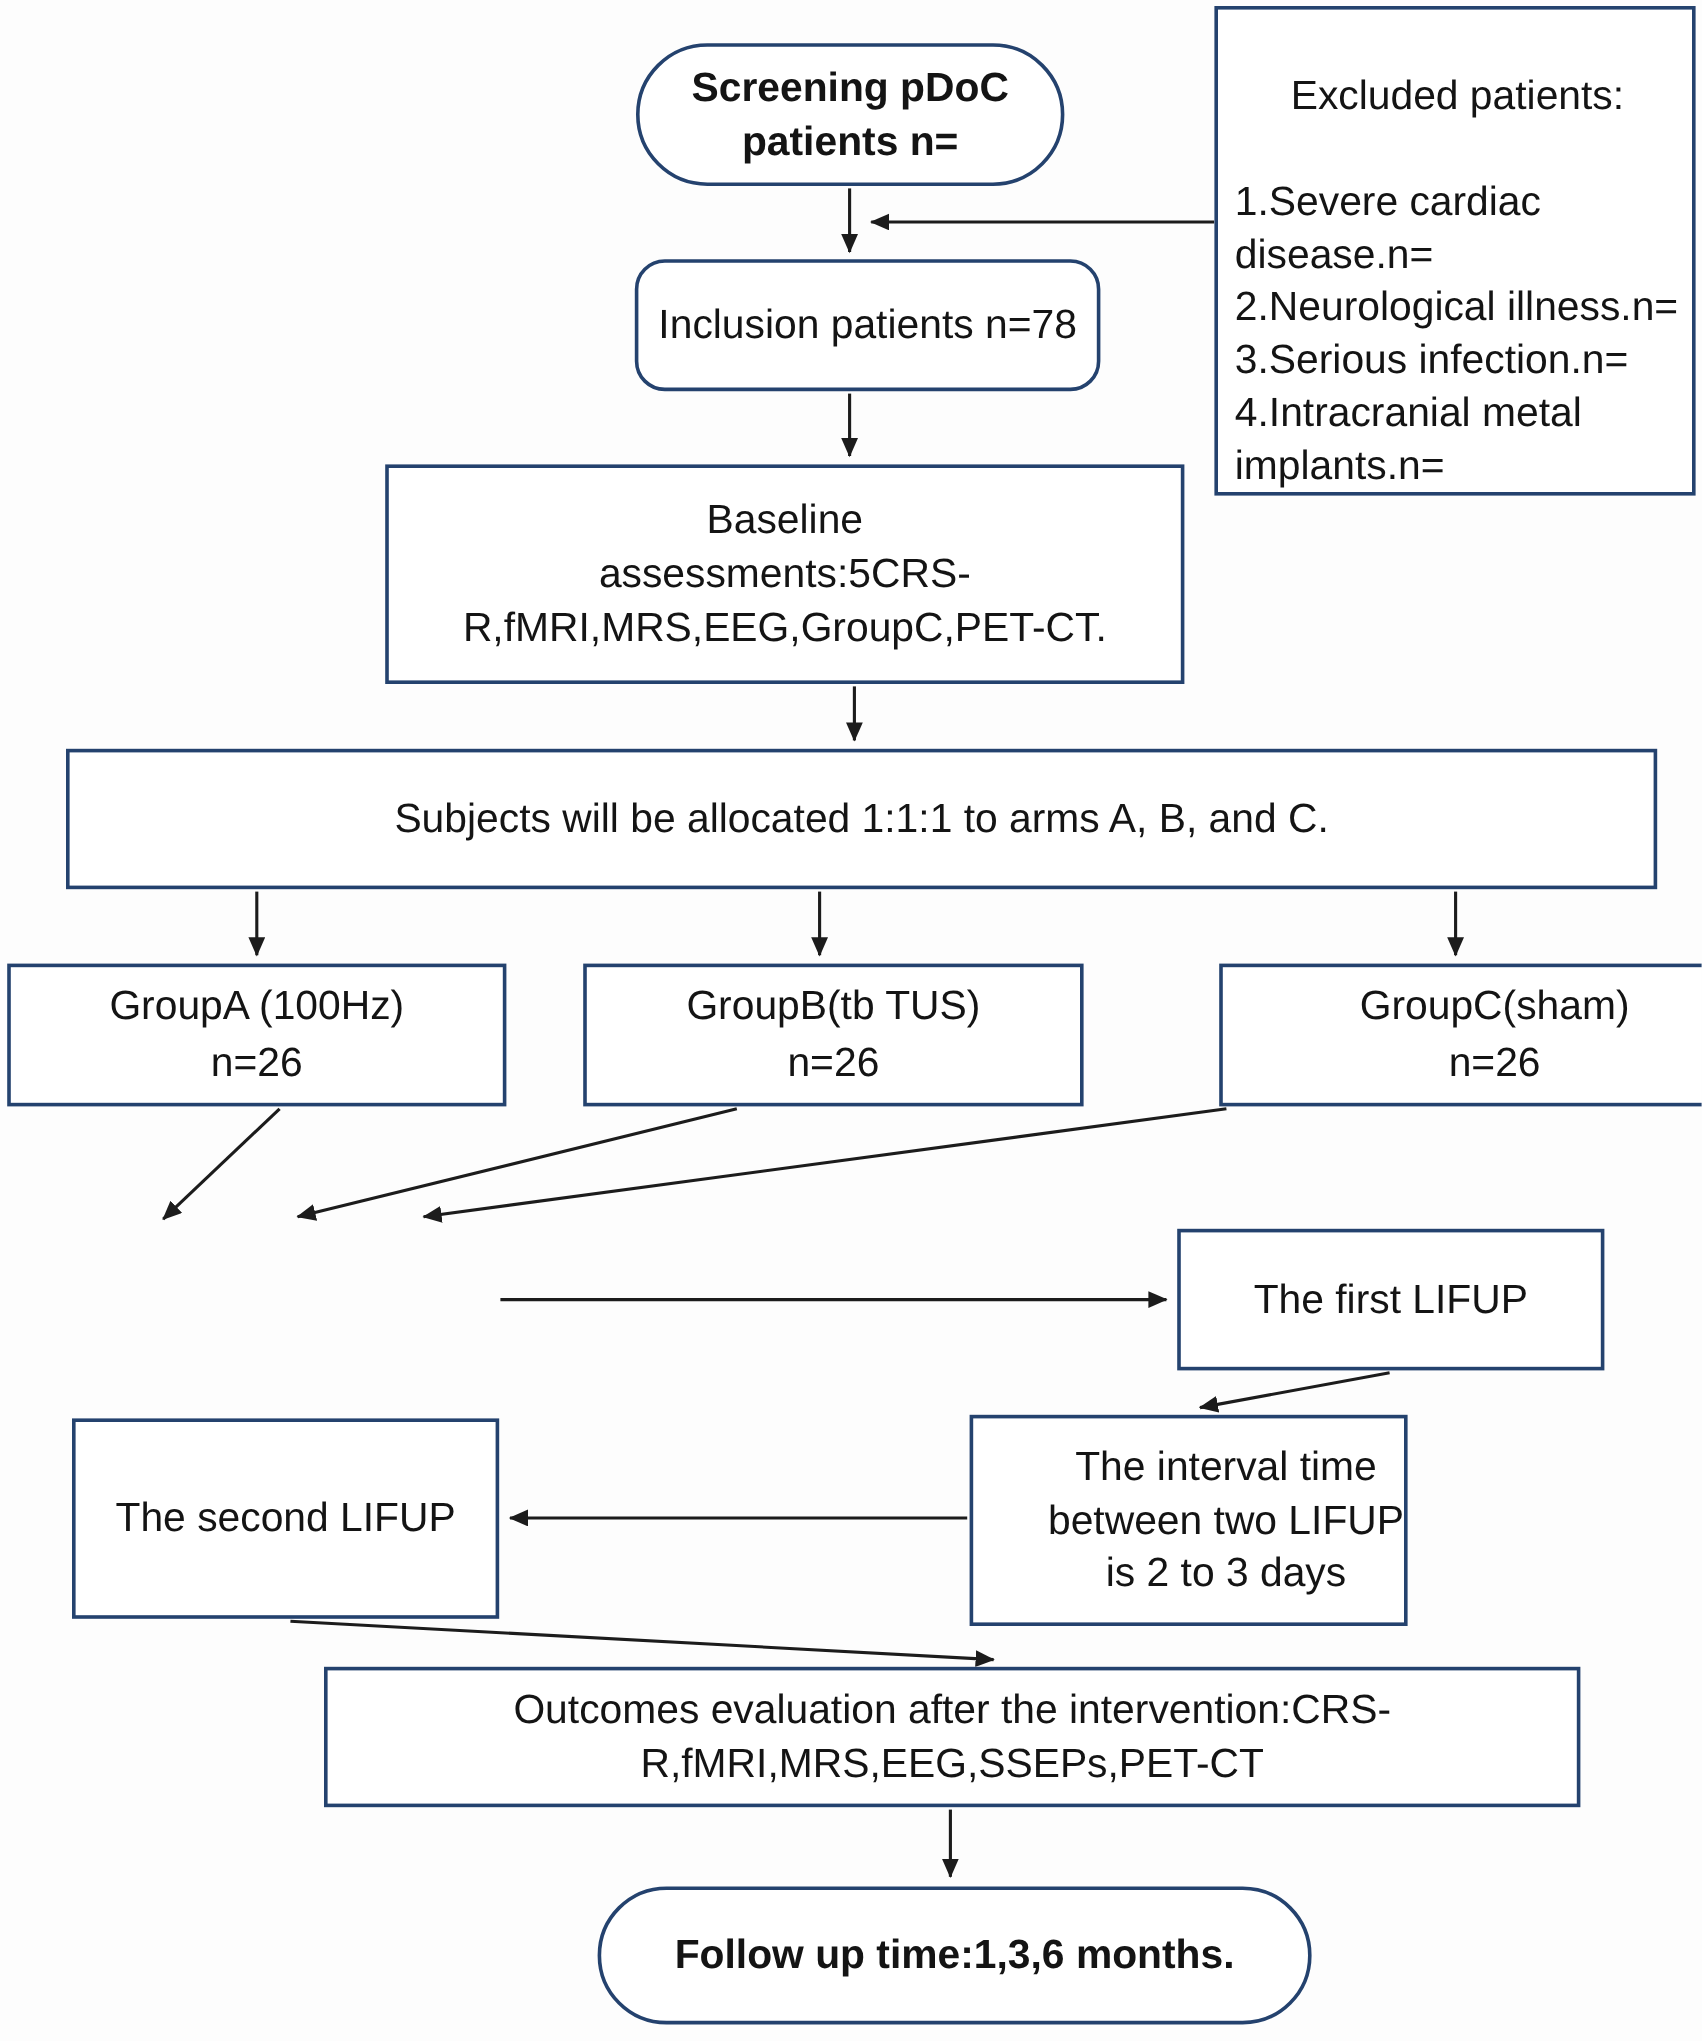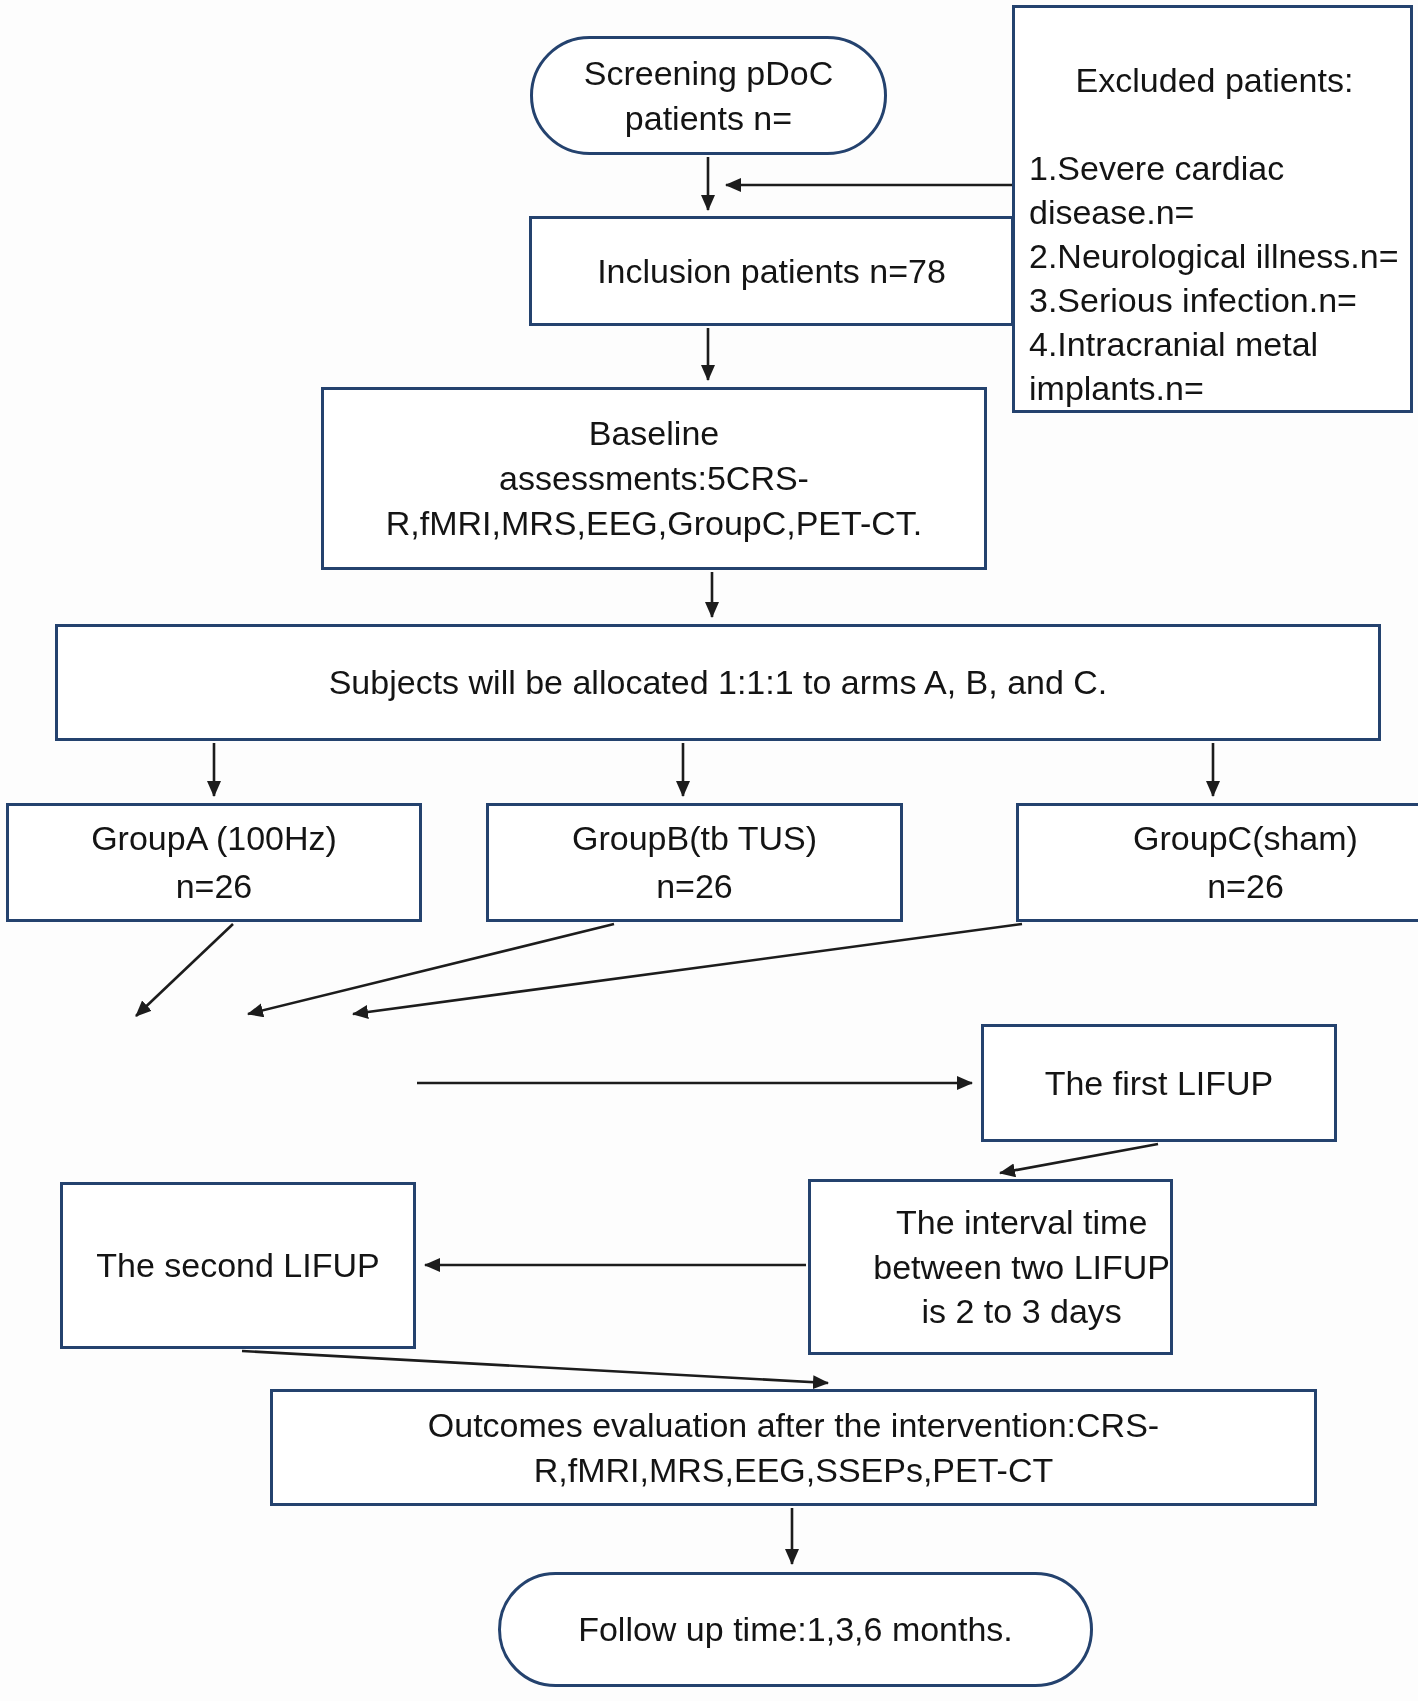--- a/index.html
+++ b/index.html
@@ -34,30 +34,30 @@
     background:#fff;
     display:flex;
     align-items:center;
     justify-content:center;
     text-align:center;
     font-size:34px;
     line-height:1.32;
     white-space:pre-line;
     z-index:2;
   }
-  .pill{border-radius:60px;}
+  .pill{border-radius:60px;font-weight:bold;}
   .node-screening{left:530px;top:36px;width:357px;height:119px;}
   .node-excluded{
     left:1012px;top:5px;width:401px;height:408px;
     display:block;text-align:left;padding:6px 10px 6px 14px;
     line-height:1.295;
   }
   .excluded-title{text-align:center;white-space:pre-line;}
   .excluded-items{text-align:left;white-space:pre-line;}
-  .node-inclusion{left:529px;top:216px;width:485px;height:110px;}
+  .node-inclusion{left:529px;top:216px;width:388px;height:110px;border-radius:25px;}
   .node-baseline{left:321px;top:387px;width:666px;height:183px;}
   .node-subjects{left:55px;top:624px;width:1326px;height:117px;}
   .node-group-a{left:6px;top:803px;width:416px;height:119px;line-height:1.4;}
   .node-group-b{left:486px;top:803px;width:417px;height:119px;line-height:1.4;}
   .node-group-c{left:1016px;top:803px;width:459px;height:119px;line-height:1.4;}
   .node-lifup{left:60px;top:1024px;width:355px;height:119px;}
   .node-first-lifup{left:981px;top:1024px;width:356px;height:118px;}
   .node-second-lifup{left:60px;top:1182px;width:356px;height:167px;}
   .node-interval{left:808px;top:1179px;width:365px;height:176px;justify-content:flex-end;}
   .node-outcomes{left:270px;top:1389px;width:1047px;height:117px;}

